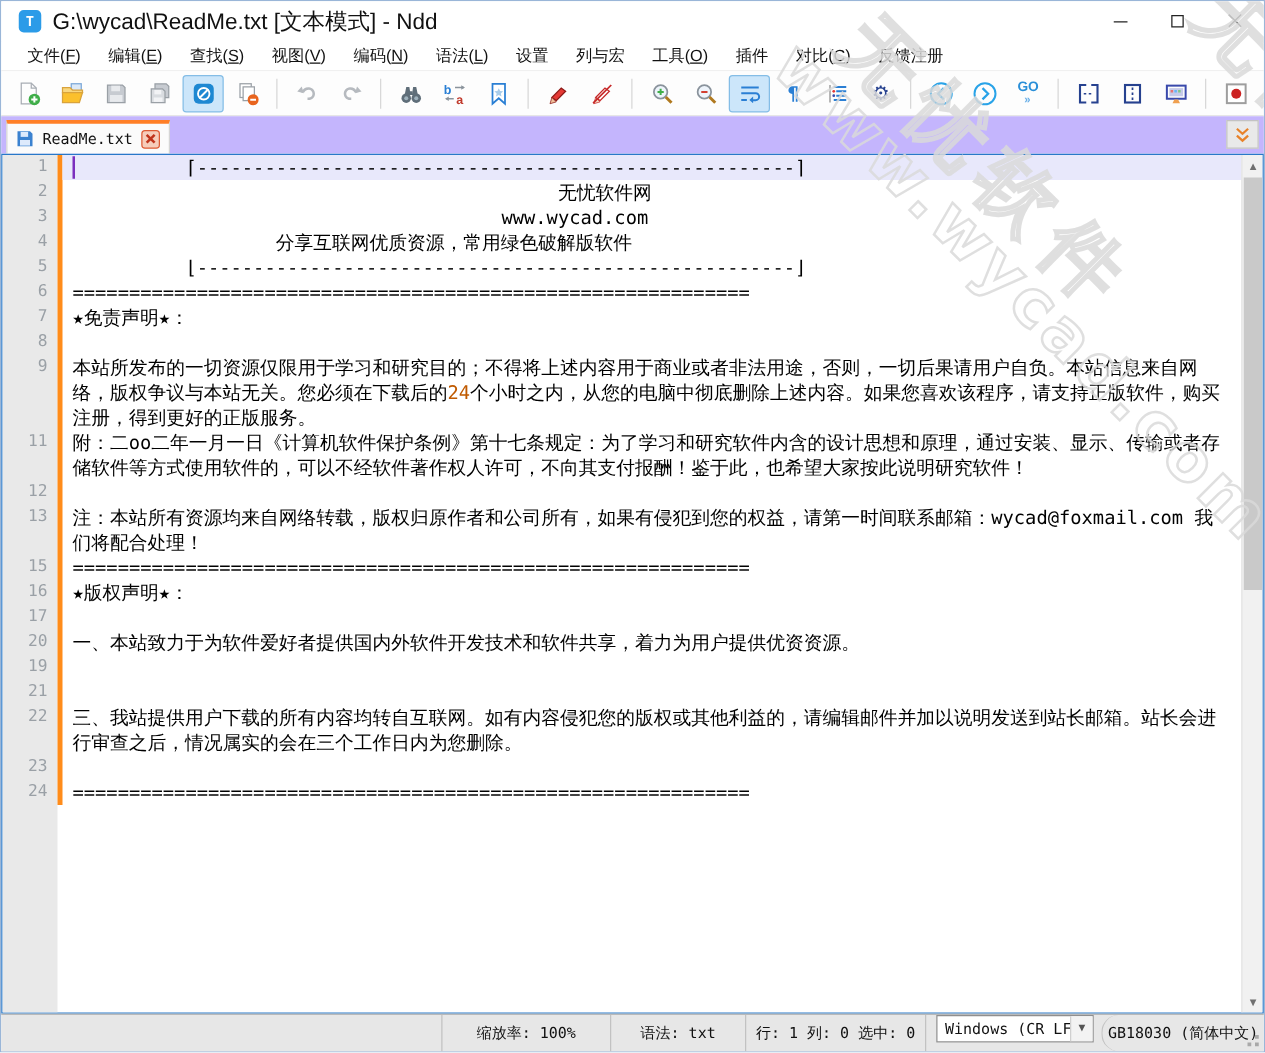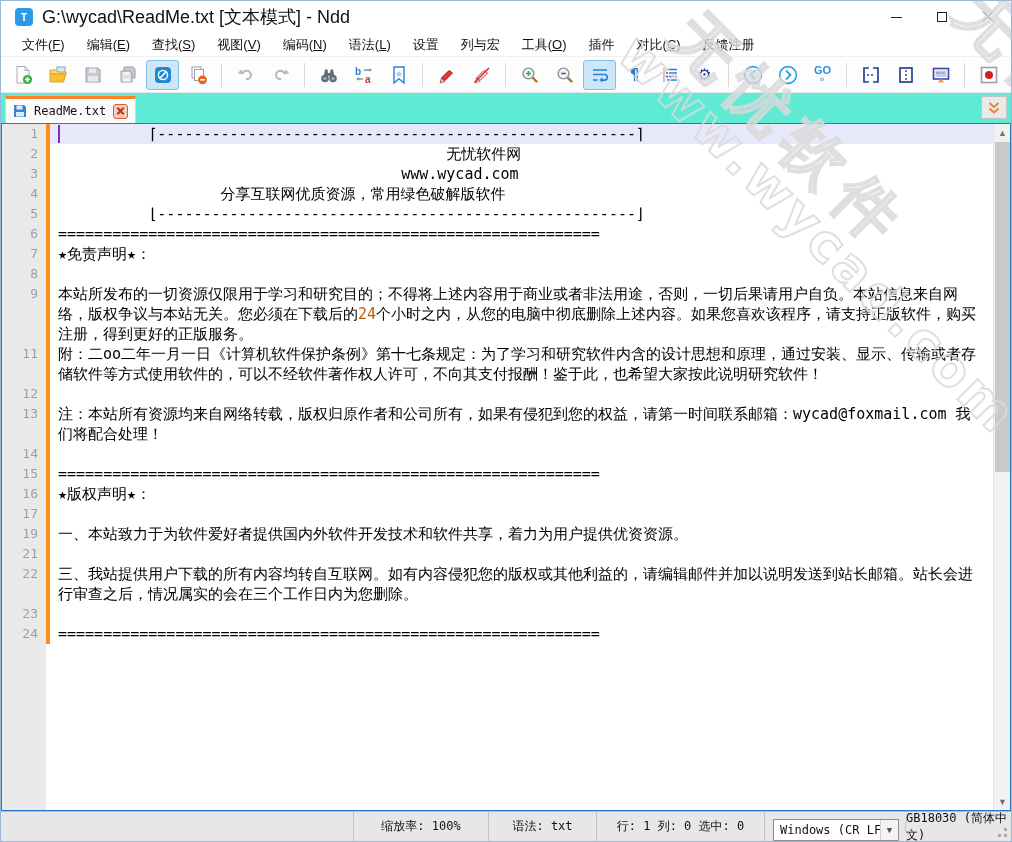--- a/index.html
+++ b/index.html
@@ -32,21 +32,21 @@
   .tbtn { width:33px; height:30px; margin:0 1px; border:1px solid transparent; border-radius:3px;
     display:flex; align-items:center; justify-content:center; flex:0 0 auto; background:transparent; }
   .tbtn.active { background:#cce6fa; border-color:#84bde6; }
   .tsep { width:1px; height:24px; background:#d8d8d8; margin:0 6px; flex:0 0 auto; }
   .go-label { font:bold 11px "Liberation Sans",sans-serif; color:#2a8fd8; line-height:9px; text-align:center; }
   .go-label small { display:block; font-size:9px; color:#6ab0e8; letter-spacing:1px; }
   .pilcrow { font:bold 15px "DejaVu Sans",sans-serif; color:#2a7fd4; }
   .gear { font-size:16px; color:#26418f; }
 
   
-  .tabbar { height:30px; background:#5eead4; display:flex; align-items:flex-end; padding-left:4px; position:relative; flex:0 0 auto; }
+  .tabbar { height:30px; background:#c4b5fd; display:flex; align-items:flex-end; padding-left:4px; position:relative; flex:0 0 auto; }
   .tab { height:27px; min-width:118px; background:#fbfbfb; border:1px solid #d5d5d5; border-bottom:none;
     border-top:3px solid #ff7f27; display:flex; align-items:center; gap:7px; padding:0 7px; }
   .tab-label { font:12px "DejaVu Sans Mono",monospace; color:#111; }
   .tab-close { width:15px; height:15px; border:1px solid #dd5b35; border-radius:3px; background:#f6cdbb;
     display:flex; align-items:center; justify-content:center; position:relative; }
   .tab-close::before,.tab-close::after { content:""; position:absolute; width:9px; height:2px; background:#c0331b; }
   .tab-close::before { transform:rotate(45deg); } .tab-close::after { transform:rotate(-45deg); }
   .tab-list-btn { position:absolute; right:4px; top:3px; width:26px; height:23px; background:#e9e9e9;
     border:1px solid #c3c3c3; display:flex; align-items:center; justify-content:center; }
 
@@ -65,24 +65,24 @@
   .caret { position:absolute; left:8px; top:1px; width:2px; height:18px; background:#7b2fbe; }
 
   
   .vscroll { position:absolute; top:0; right:0; bottom:0; width:17px; background:#f1f1f1; border-left:1px solid #e3e3e3; }
   .varrow { position:absolute; left:0; width:17px; height:17px; display:flex; align-items:center; justify-content:center; color:#707070; font-size:9px; }
   .varrow.up { top:0; } .varrow.down { bottom:0; }
   .vthumb { position:absolute; left:1px; top:18px; width:15px; height:330px; background:#c9c9c9; }
 
   
   .statusbar { height:30px; flex:0 0 auto; background:#e7e7e7; border-top:1px solid #b9b9b9;
-    display:flex; align-items:flex-end; font:12px "DejaVu Sans Mono",monospace; color:#111; position:relative; }
+    display:flex; align-items:flex-start; font:12px "DejaVu Sans Mono",monospace; color:#111; position:relative; }
   .sspacer { flex:0 0 352px; height:100%; }
   .sseg { height:100%; display:flex; align-items:center; justify-content:center; border-left:1px solid #c2c2c2; }
-  .seg-zoom { width:135px; } .seg-syntax { width:108px; } .seg-pos { width:169px; border-right:1px solid #c2c2c2; }
+  .seg-zoom { width:135px; } .seg-syntax { width:108px; } .seg-pos { width:145px; border-right:1px solid #c2c2c2; }
   .combo { margin-left:8px; width:126px; height:22px; background:#fff; border:1px solid #8f8f8f;
     display:flex; align-items:center; padding-left:6px; position:relative; }
   .combo-arrow { position:absolute; right:0; top:0; width:18px; height:100%; border-left:1px solid #d0d0d0;
     display:flex; align-items:center; justify-content:center; color:#555; font-size:9px; background:#f3f3f3; }
   .seg-enc { flex:1; display:flex; align-items:center; justify-content:center; border-left:1px solid #c2c2c2; margin-left:6px; height:100%;border-radius:14px; }
   .grip { position:absolute; right:4px; bottom:4px; width:3px; height:3px; background:#a9a9a9;
     box-shadow:-6px 0 0 #a9a9a9, 0 -6px 0 #a9a9a9; }
 
   
   .watermark { position:absolute; inset:0; pointer-events:none; z-index:50; overflow:hidden; }
@@ -387,43 +387,43 @@
           <div class="ln">12</div>
           <div class="chg"></div>
           <div class="lt"></div>
         </div>
         <div class="line">
           <div class="ln">13</div>
           <div class="chg"></div>
           <div class="lt">注：本站所有资源均来自网络转载，版权归原作者和公司所有，如果有侵犯到您的权益，请第一时间联系邮箱：wycad@foxmail.com 我们将配合处理！</div>
         </div>
         <div class="line">
-          <div class="ln">14</div>
-          <div class="chg"></div>
-          <div class="lt"></div>
-        </div>
-        <div class="line">
           <div class="ln">15</div>
           <div class="chg"></div>
           <div class="lt">============================================================</div>
         </div>
         <div class="line">
           <div class="ln">16</div>
           <div class="chg"></div>
           <div class="lt">★版权声明★：</div>
         </div>
         <div class="line">
           <div class="ln">17</div>
           <div class="chg"></div>
           <div class="lt"></div>
         </div>
         <div class="line">
+          <div class="ln">20</div>
+          <div class="chg"></div>
+          <div class="lt">一、本站致力于为软件爱好者提供国内外软件开发技术和软件共享，着力为用户提供优资资源。</div>
+        </div>
+        <div class="line">
           <div class="ln">19</div>
           <div class="chg"></div>
-          <div class="lt">一、本站致力于为软件爱好者提供国内外软件开发技术和软件共享，着力为用户提供优资资源。</div>
+          <div class="lt"></div>
         </div>
         <div class="line">
           <div class="ln">21</div>
           <div class="chg"></div>
           <div class="lt"></div>
         </div>
         <div class="line">
           <div class="ln">22</div>
           <div class="chg"></div>
           <div class="lt">三、我站提供用户下载的所有内容均转自互联网。如有内容侵犯您的版权或其他利益的，请编辑邮件并加以说明发送到站长邮箱。站长会进行审查之后，情况属实的会在三个工作日内为您删除。</div>

